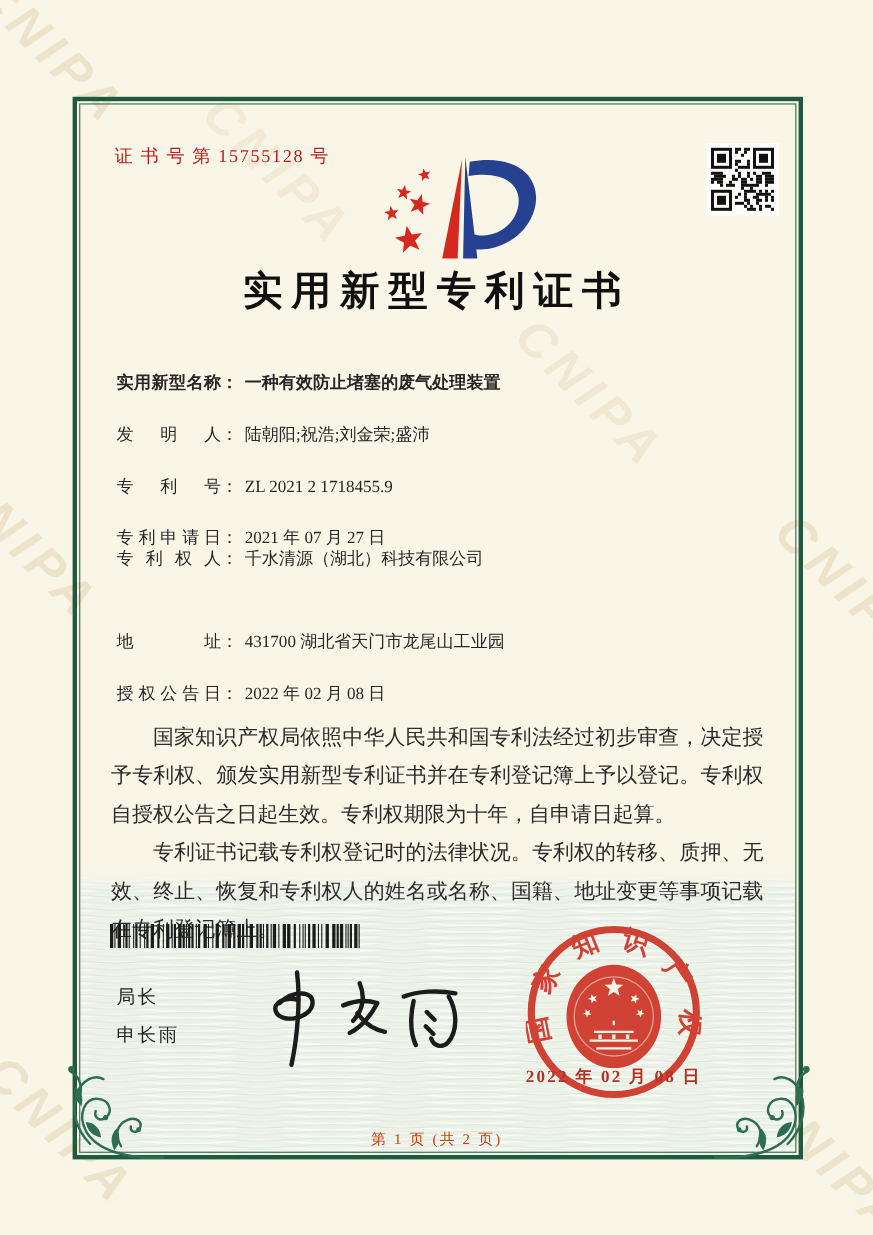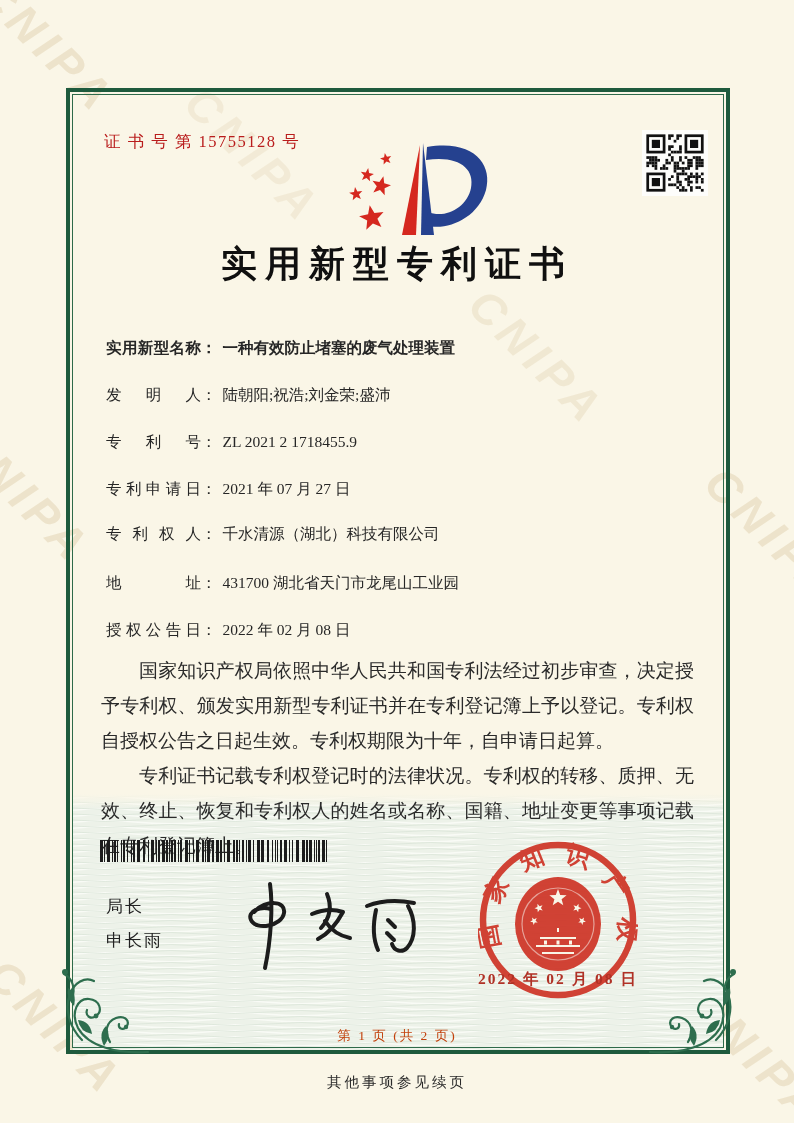--- a/index.html
+++ b/index.html
@@ -46,21 +46,21 @@
     font-size:36px; font-weight:bold; letter-spacing:8px; color:#101010; z-index:3;
   }
   
   .row { position:absolute; left:106px; font-size:15.5px; white-space:nowrap; z-index:3; }
   .row .lab {
     display:inline-block; width:95px; text-align:justify; text-align-last:justify;
     -moz-text-align-last:justify; vertical-align:bottom;
   }
   .row .colon { padding-right:6px; }
   .row.r1{ top:338px;font-weight:bold; } .row.r2{ top:385px; } .row.r3{ top:432px; }
-  .row.r4{ top:479px; } .row.r5{ top:524px; } .row.r6{ top:573px; }
+  .row.r4{ top:479px; } .row.r5{ top:498px; } .row.r6{ top:573px; }
   .row.r7{ top:620px; } .row.r8{ top:620px; left:343px; }
   
   .paras {
     position:absolute; left:101px; top:653px; width:593px; z-index:3;
     font-size:19px; line-height:35px; text-align:justify; color:#2a2a2a;
   }
   .paras p { text-indent:2em; }
   
   .barcode { position:absolute; left:100px; top:840px; z-index:3; }
   .signer-title, .signer-name {
@@ -435,15 +435,14 @@
       <g fill="#faf6e7">
         <rect x="66" y="100.5" width="3" height="4"></rect>
           <rect x="78.5" y="100.5" width="3" height="4"></rect>
           <rect x="91" y="100.5" width="3" height="4"></rect>
       </g>
     </g>
   </svg>
   <div class="seal-date">2022 年 02 月 08 日</div>
 
   <div class="page-num">第 1 页 (共 2 页)</div>
-  <div class="cont-note">其他事项参见续页</div>
 
 </div>
 
 </body></html>

